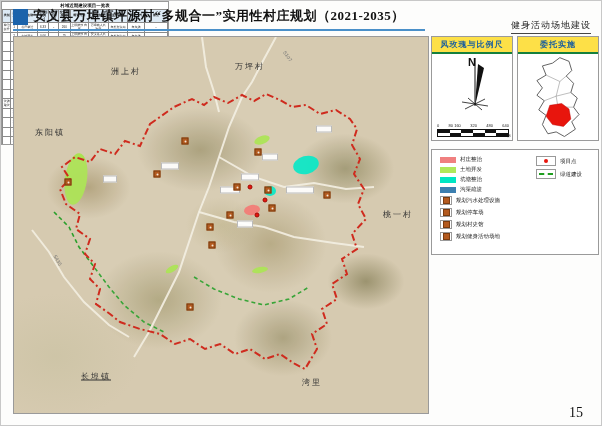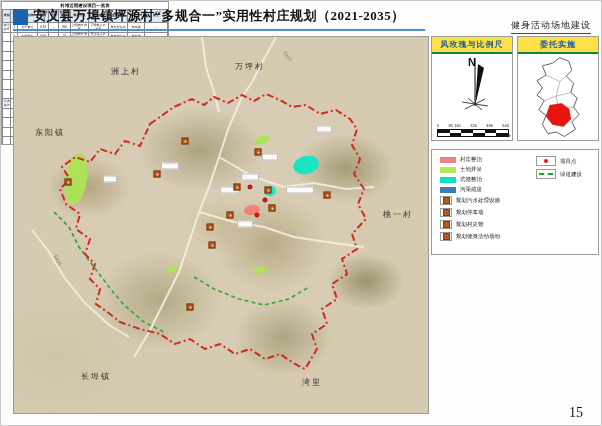--- a/index.html
+++ b/index.html
@@ -111,21 +111,21 @@
       <div class="marker" style="left: 313px; top: 158px;"></div>
       <div class="marker" style="left: 198px; top: 208px;"></div>
       <div class="marker" style="left: 176px; top: 270px;"></div>
       <div class="pdot" style="left: 251px; top: 163px;"></div>
       <div class="pdot" style="left: 243px; top: 178px;"></div>
       <div class="pdot" style="left: 236px; top: 150px;"></div>
       <div class="map-label" style="left: 36px; top: 95px;">东阳镇</div>
       <div class="map-label" style="left: 112px; top: 34px;">洲上村</div>
       <div class="map-label" style="left: 236px; top: 29px;">万坪村</div>
       <div class="map-label" style="left: 384px; top: 177px;">桃一村</div>
-      <div class="map-label" style="left: 82px; top: 339px;">长埠镇</div>
+      <div class="map-label" style="left: 82px; top: 339px; text-decoration: underline;">长埠镇</div>
       <div class="map-label" style="left: 298px; top: 345px;">湾里</div>
       <div class="road-label" style="left: 268px; top: 16px; transform: rotate(55deg);">S107</div>
       <div class="road-label" style="left: 38px; top: 220px; transform: rotate(60deg);">S435</div>
     </div>
 </div>
 
 <div class="panel" id="windrose-panel">
   <div class="panel-head">风玫瑰与比例尺</div>
   <div class="panel-body">
     <svg width="80" height="58" viewBox="0 0 80 58">

